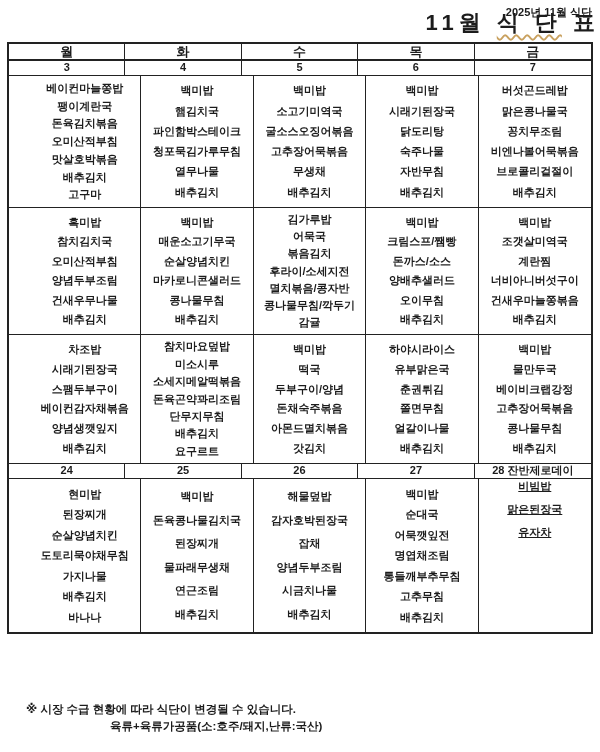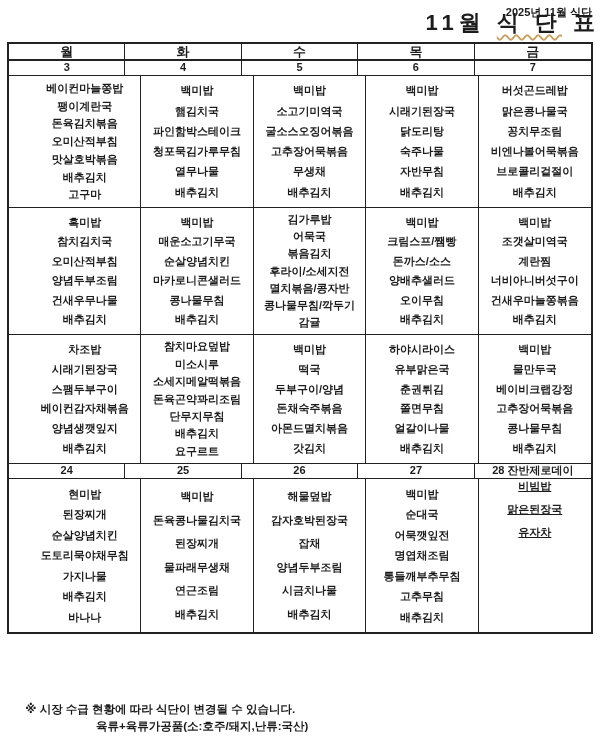--- a/index.html
+++ b/index.html
@@ -36,21 +36,21 @@
   .w2{height:128px;}
   .w3{height:153px;}
   .menu-cell{
     border-right:1.5px solid #222;
     display:flex;flex-direction:column;justify-content:space-evenly;align-items:center;
     padding:1px 1px;box-sizing:border-box;overflow:hidden;
   }
   .menu-cell.few{justify-content:flex-start;row-gap:10px;text-decoration:underline;}
   .grid-row > :last-child{border-right:none;}
   .menu-item{font-size:11px;line-height:13px;white-space:nowrap;}
-  .notes{position:absolute;left:12px;top:701px;font-size:11.5px;line-height:16.5px;text-align:center;}
+  .notes{position:absolute;left:26px;top:701px;font-size:11.5px;line-height:16.5px;}
   .note-line{white-space:nowrap;}
   .note-indent{margin-left:84px;}
 </style>
 </head>
 <body>
 
 <div class="page">
 
   <div class="doc-ref">2025년 11월 식단</div>
 

